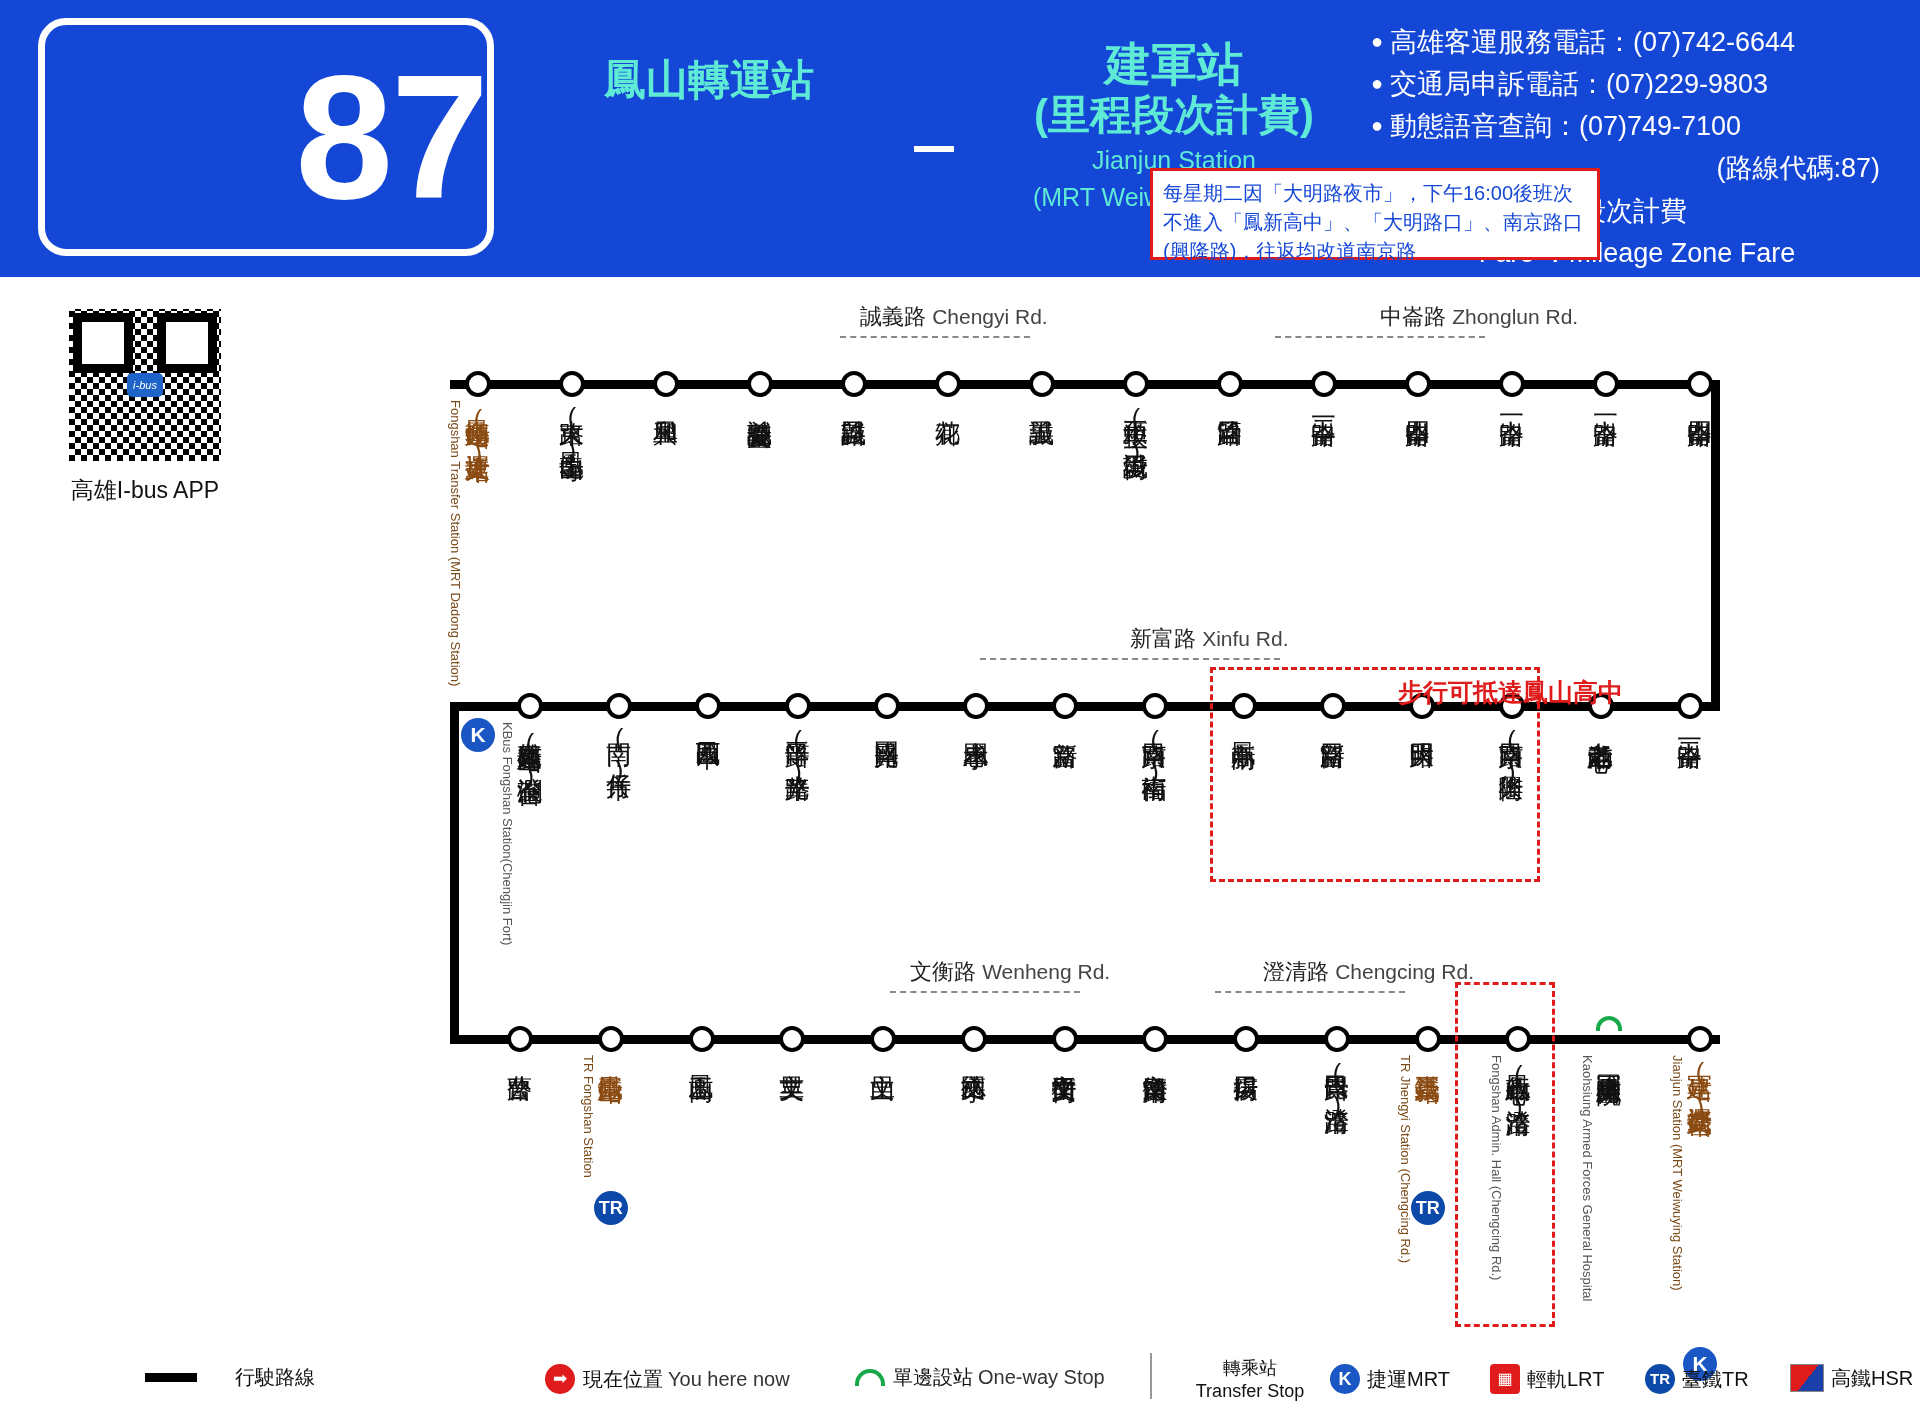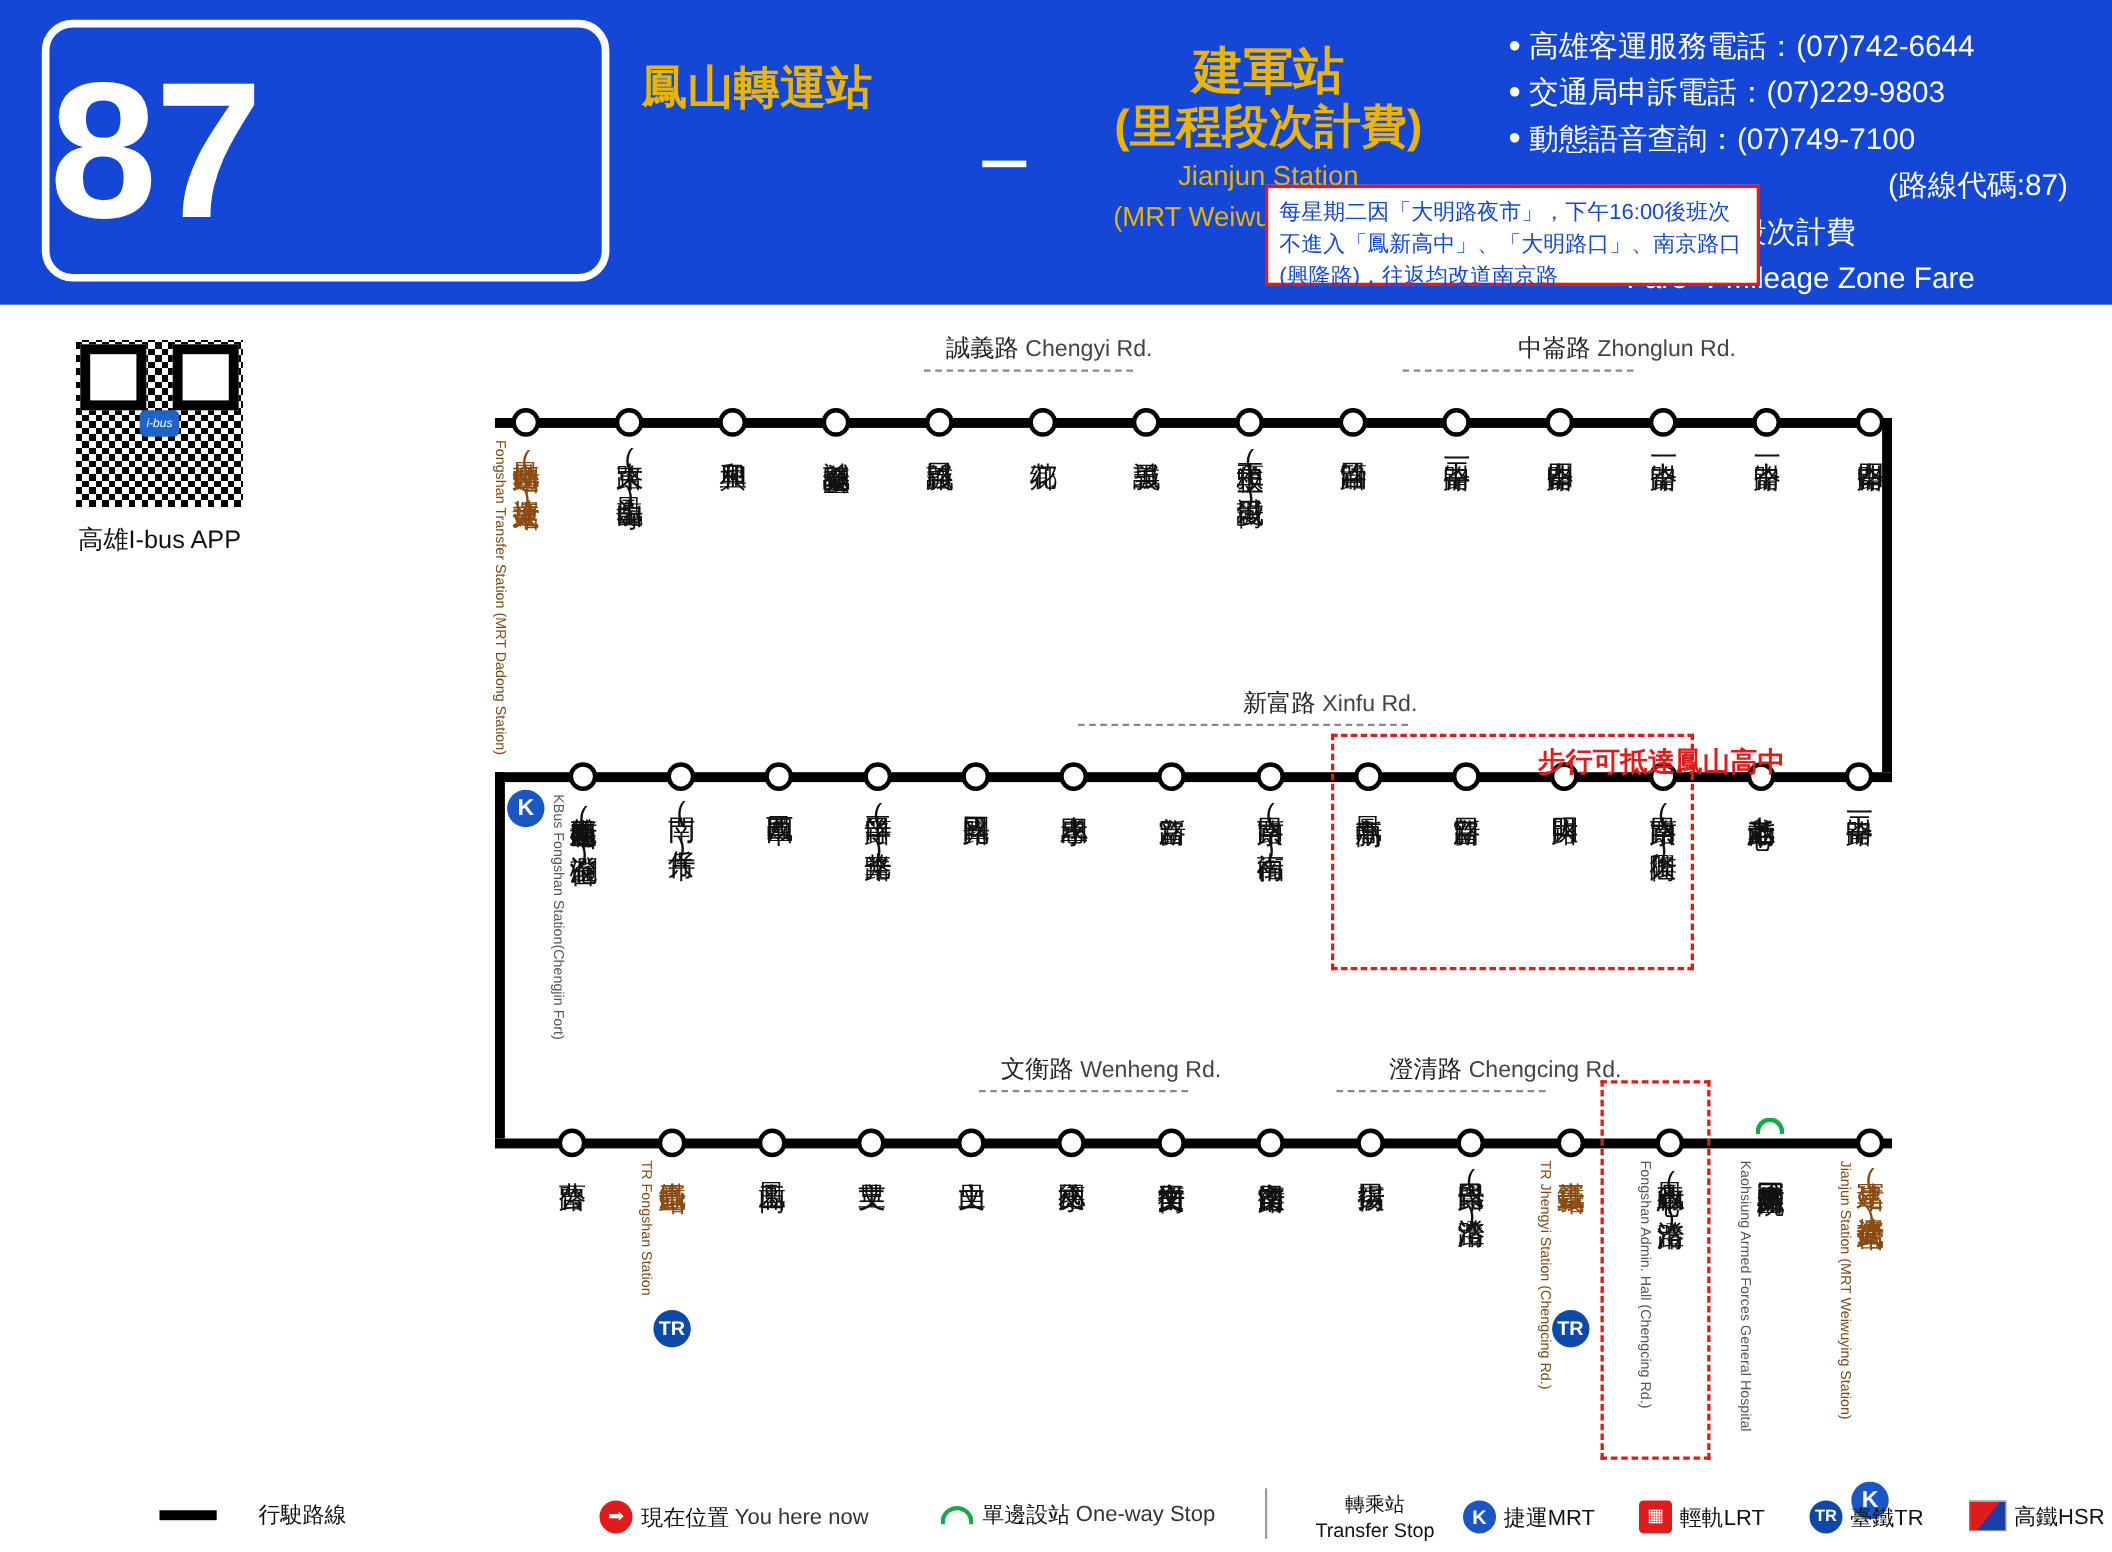--- a/index.html
+++ b/index.html
@@ -11,31 +11,31 @@
     position:relative;
     overflow:hidden;
   }
 
   
   #header {
     position:absolute; left:0; top:0; width:1920px; height:277px;
     background:#1447d6;
   }
   #route-badge {
-    position:absolute; left:38px; top:18px; width:516px; height:238px;
+    position:absolute; left:38px; top:18px; width:456px; height:238px;
     border:7px solid #ffffff; border-radius:28px;
-    display:flex; align-items:center; justify-content:flex-start;
+    display:flex; align-items:center; justify-content:flex-end;
   }
   #route-number {
     color:#ffffff; font-size:176px; font-weight:bold; line-height:1;
     letter-spacing:-2px;
   }
   #od-block {
-    position:absolute; left:503px; top:28px; width:880px; height:230px;
-    color:#eab308;
+    position:absolute; left:524px; top:28px; width:880px; height:230px;
+    color:#5eead4;
   }
   #origin {
     position:absolute; left:0; top:28px; width:370px; text-align:center;
   }
   #origin .zh { font-size:42px; font-weight:bold; line-height:1.15; }
   #origin .en { font-size:25px; line-height:1.2; margin-top:4px; }
   #dash {
     position:absolute; left:390px; top:118px; width:40px; height:6px;
     background:#ffffff;
   }

